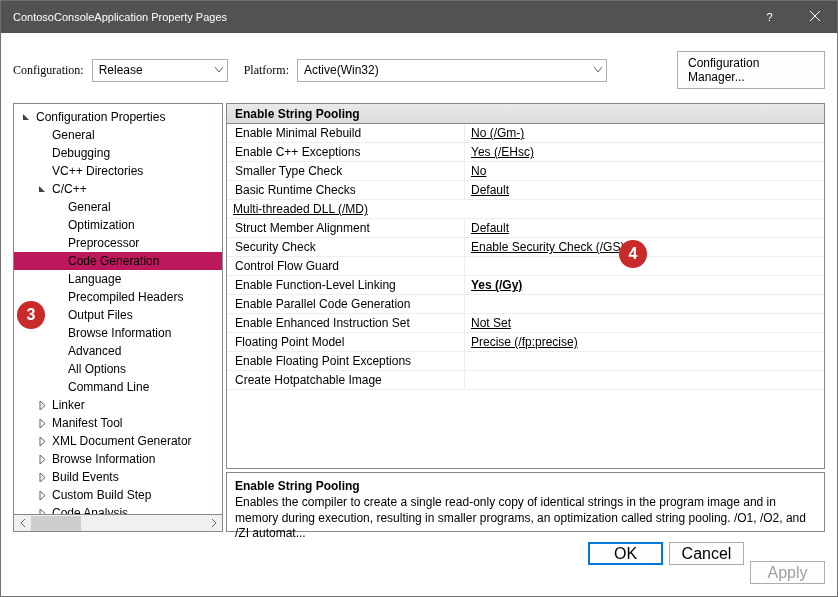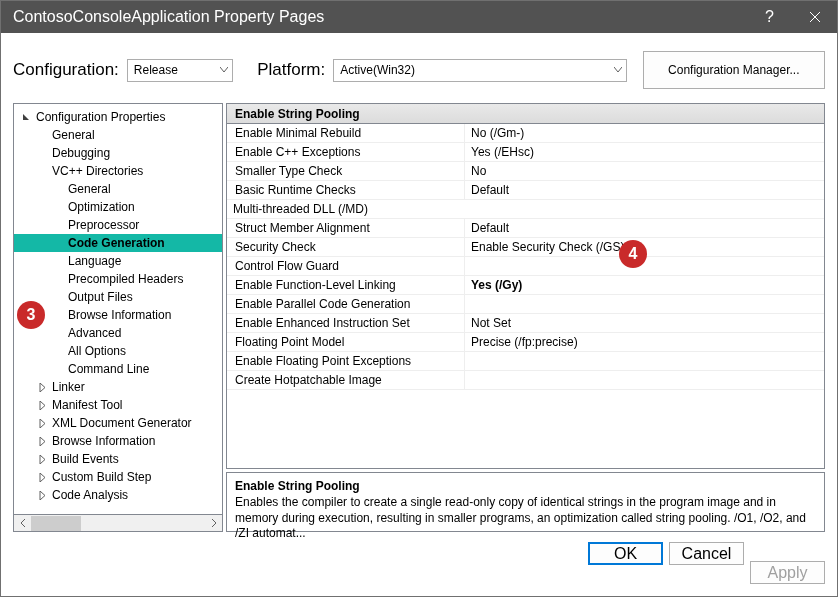--- a/index.html
+++ b/index.html
@@ -1,51 +1,51 @@
 <!DOCTYPE html>
 <html><head>
 <meta charset="utf-8">
 <style>
 * { box-sizing: border-box; margin: 0; padding: 0; }
 body { font-family: "Segoe UI", Tahoma, sans-serif; font-size: 12px; background: #fff; color: #000; }
 .window { width: 838px; height: 597px; border: 1px solid #707070; display: flex; flex-direction: column; background: #fff; }
-.titlebar { height: 32px; background: #525252; color: #fff; display: flex; align-items: center; padding: 0 0 0 12px; font-size: 16px; }
+.titlebar { height: 32px; background: #525252; color: #fff; display: flex; align-items: center; padding: 0 0 0 12px; font-size: 11px; }
 .titlebar-title { flex: 1; }
 .titlebar-btn { width: 45px; height: 32px; display: flex; align-items: center; justify-content: center; color: #fff; }
 .titlebar-btn svg { width: 10px; height: 10px; }
 .toolbar { display: flex; align-items: center; padding: 18px 12px 14px 12px; gap: 8px; }
-.label { font-size: 17px; }
+.label { font-size: 12px; font-family: Liberation Serif, serif; }
 .dropdown { border: 1px solid #adadad; background: #fff; height: 23px; display: flex; align-items: center; padding: 0 4px 0 6px; position: relative; }
 .dropdown-arrow { position: absolute; right: 4px; top: 50%; transform: translateY(-50%); }
 .dropdown-arrow svg { width: 8px; height: 6px; display: block; }
-.cfg-drop { width: 112px; }
+.cfg-drop { width: 136px; }
 .plat-drop { width: 310px; }
-.cfg-mgr-btn { border: 1px solid #adadad; background: #fdfdfd; height: 23px; padding: 18px 10px; display: flex; align-items: center; width: 192px; justify-content: center; }
+.cfg-mgr-btn { border: 1px solid #adadad; background: #fdfdfd; height: 23px; padding: 18px 10px; display: flex; align-items: center; width: 148px; justify-content: center; }
 .main { flex: 1; display: flex; padding: 0 12px 0 12px; gap: 3px; min-height: 0; }
 .tree-panel { width: 210px; display: flex; flex-direction: column; position: relative; }
 .tree { flex: 1; border: 1px solid #828790; overflow: hidden; padding-top: 4px; }
 .tree-node { display: flex; align-items: center; height: 18px; padding-left: 4px; cursor: default; }
-.tree-node.selected { background: #14b8a6; font-weight: bold; }
+.tree-node.selected { background: #be185d; }
 .indent-0 { padding-left: 6px; }
 .indent-1 { padding-left: 22px; }
 .indent-2 { padding-left: 38px; }
 .expander { width: 12px; height: 12px; margin-right: 4px; display: inline-flex; align-items: center; justify-content: center; }
 .expander svg { width: 9px; height: 9px; }
 .noexp { width: 16px; display: inline-block; }
 .tree-scroll { height: 17px; border: 1px solid #828790; border-top: none; display: flex; align-items: center; background: #f0f0f0; position: relative; }
 .scroll-btn { width: 17px; height: 15px; display: flex; align-items: center; justify-content: center; }
 .scroll-track { flex: 1; height: 15px; background: #f0f0f0; position: relative; }
 .scroll-thumb { position: absolute; left: 0; top: 0; width: 50px; height: 15px; background: #cdcdcd; }
 .right-panel { flex: 1; display: flex; flex-direction: column; min-width: 0; }
 .grid-wrap { flex: 1; border: 1px solid #828790; display: flex; flex-direction: column; min-height: 0; }
 .grid-header { background: linear-gradient(#e9e9e9,#dcdcdc); border-bottom: 1px solid #828790; height: 20px; display: flex; align-items: center; padding-left: 8px; font-weight: bold; }
 .grid-body { flex: 1; overflow: hidden; }
 .grid-row { display: flex; height: 19px; border-bottom: 1px solid #eee; }
 .grid-cell-name { width: 238px; border-right: 1px solid #eee; padding-left: 8px; display: flex; align-items: center; white-space: nowrap; overflow: hidden; }
-.grid-cell-value { flex: 1; padding-left: 6px; display: flex; align-items: center; white-space: nowrap; overflow: hidden; }
+.grid-cell-value { flex: 1; padding-left: 6px; display: flex; align-items: center; white-space: nowrap; overflow: hidden; text-decoration: underline; }
 .grid-cell-value.bold { font-weight: bold; }
 .desc-panel { border: 1px solid #828790; margin-top: 3px; padding: 6px 8px; height: 60px; }
 .desc-title { font-weight: bold; margin-bottom: 2px; }
 .desc-text { font-size: 12px; color: #000; line-height: 1.3; }
 .footer { display: flex; justify-content: flex-end; padding: 10px 12px 12px 12px; gap: 6px; }
 .btn { border: 1px solid #adadad; background: #fdfdfd; width: 75px; height: 23px; display: flex; align-items: center; justify-content: center; font-size: 16px; }
 .btn.primary { border: 2px solid #0078d7; }
 .btn.disabled { color: #a0a0a0; margin-top: 19px; }
 .callout { position: absolute; width: 28px; height: 28px; border-radius: 50%; background: #c92a2a; color: #fff; display: flex; align-items: center; justify-content: center; font-weight: bold; font-size: 16px; z-index: 10; }
 .callout-3 { left: 17px; top: 301px; }
@@ -73,21 +73,21 @@
   <div class="toolbar">
     <span class="label">Configuration:</span>
     <div class="dropdown cfg-drop">
       <span>Release</span>
       <span class="dropdown-arrow">
           <svg viewBox="0 0 8 6">
             <path d="M0 0 L4 5 L8 0" fill="none" stroke="#606060" stroke-width="1"></path>
           </svg>
         </span>
     </div>
-    <span class="label" style="margin-left:16px">Platform:</span>
+    <span class="label" style="margin-left:8px">Platform:</span>
     <div class="dropdown plat-drop">
       <span>Active(Win32)</span>
       <span class="dropdown-arrow">
           <svg viewBox="0 0 8 6">
             <path d="M0 0 L4 5 L8 0" fill="none" stroke="#606060" stroke-width="1"></path>
           </svg>
         </span>
     </div>
     <div style="flex:1"></div>
     <div class="cfg-mgr-btn">
@@ -111,20 +111,28 @@
             <span>General</span>
           </div>
           <div class="tree-node indent-1">
             <span class="noexp"></span>
             <span>Debugging</span>
           </div>
           <div class="tree-node indent-1">
             <span class="noexp"></span>
             <span>VC++ Directories</span>
           </div>
+          <div class="tree-node indent-1">
+            <span class="expander">
+              <svg viewBox="0 0 9 9">
+                <path d="M1 1 L7 7 L1 7 Z" fill="#404040"></path>
+              </svg>
+            </span>
+            <span>C/C++</span>
+          </div>
           <div class="tree-node indent-2">
             <span class="noexp"></span>
             <span>General</span>
           </div>
           <div class="tree-node indent-2">
             <span class="noexp"></span>
             <span>Optimization</span>
           </div>
           <div class="tree-node indent-2">
             <span class="noexp"></span>

